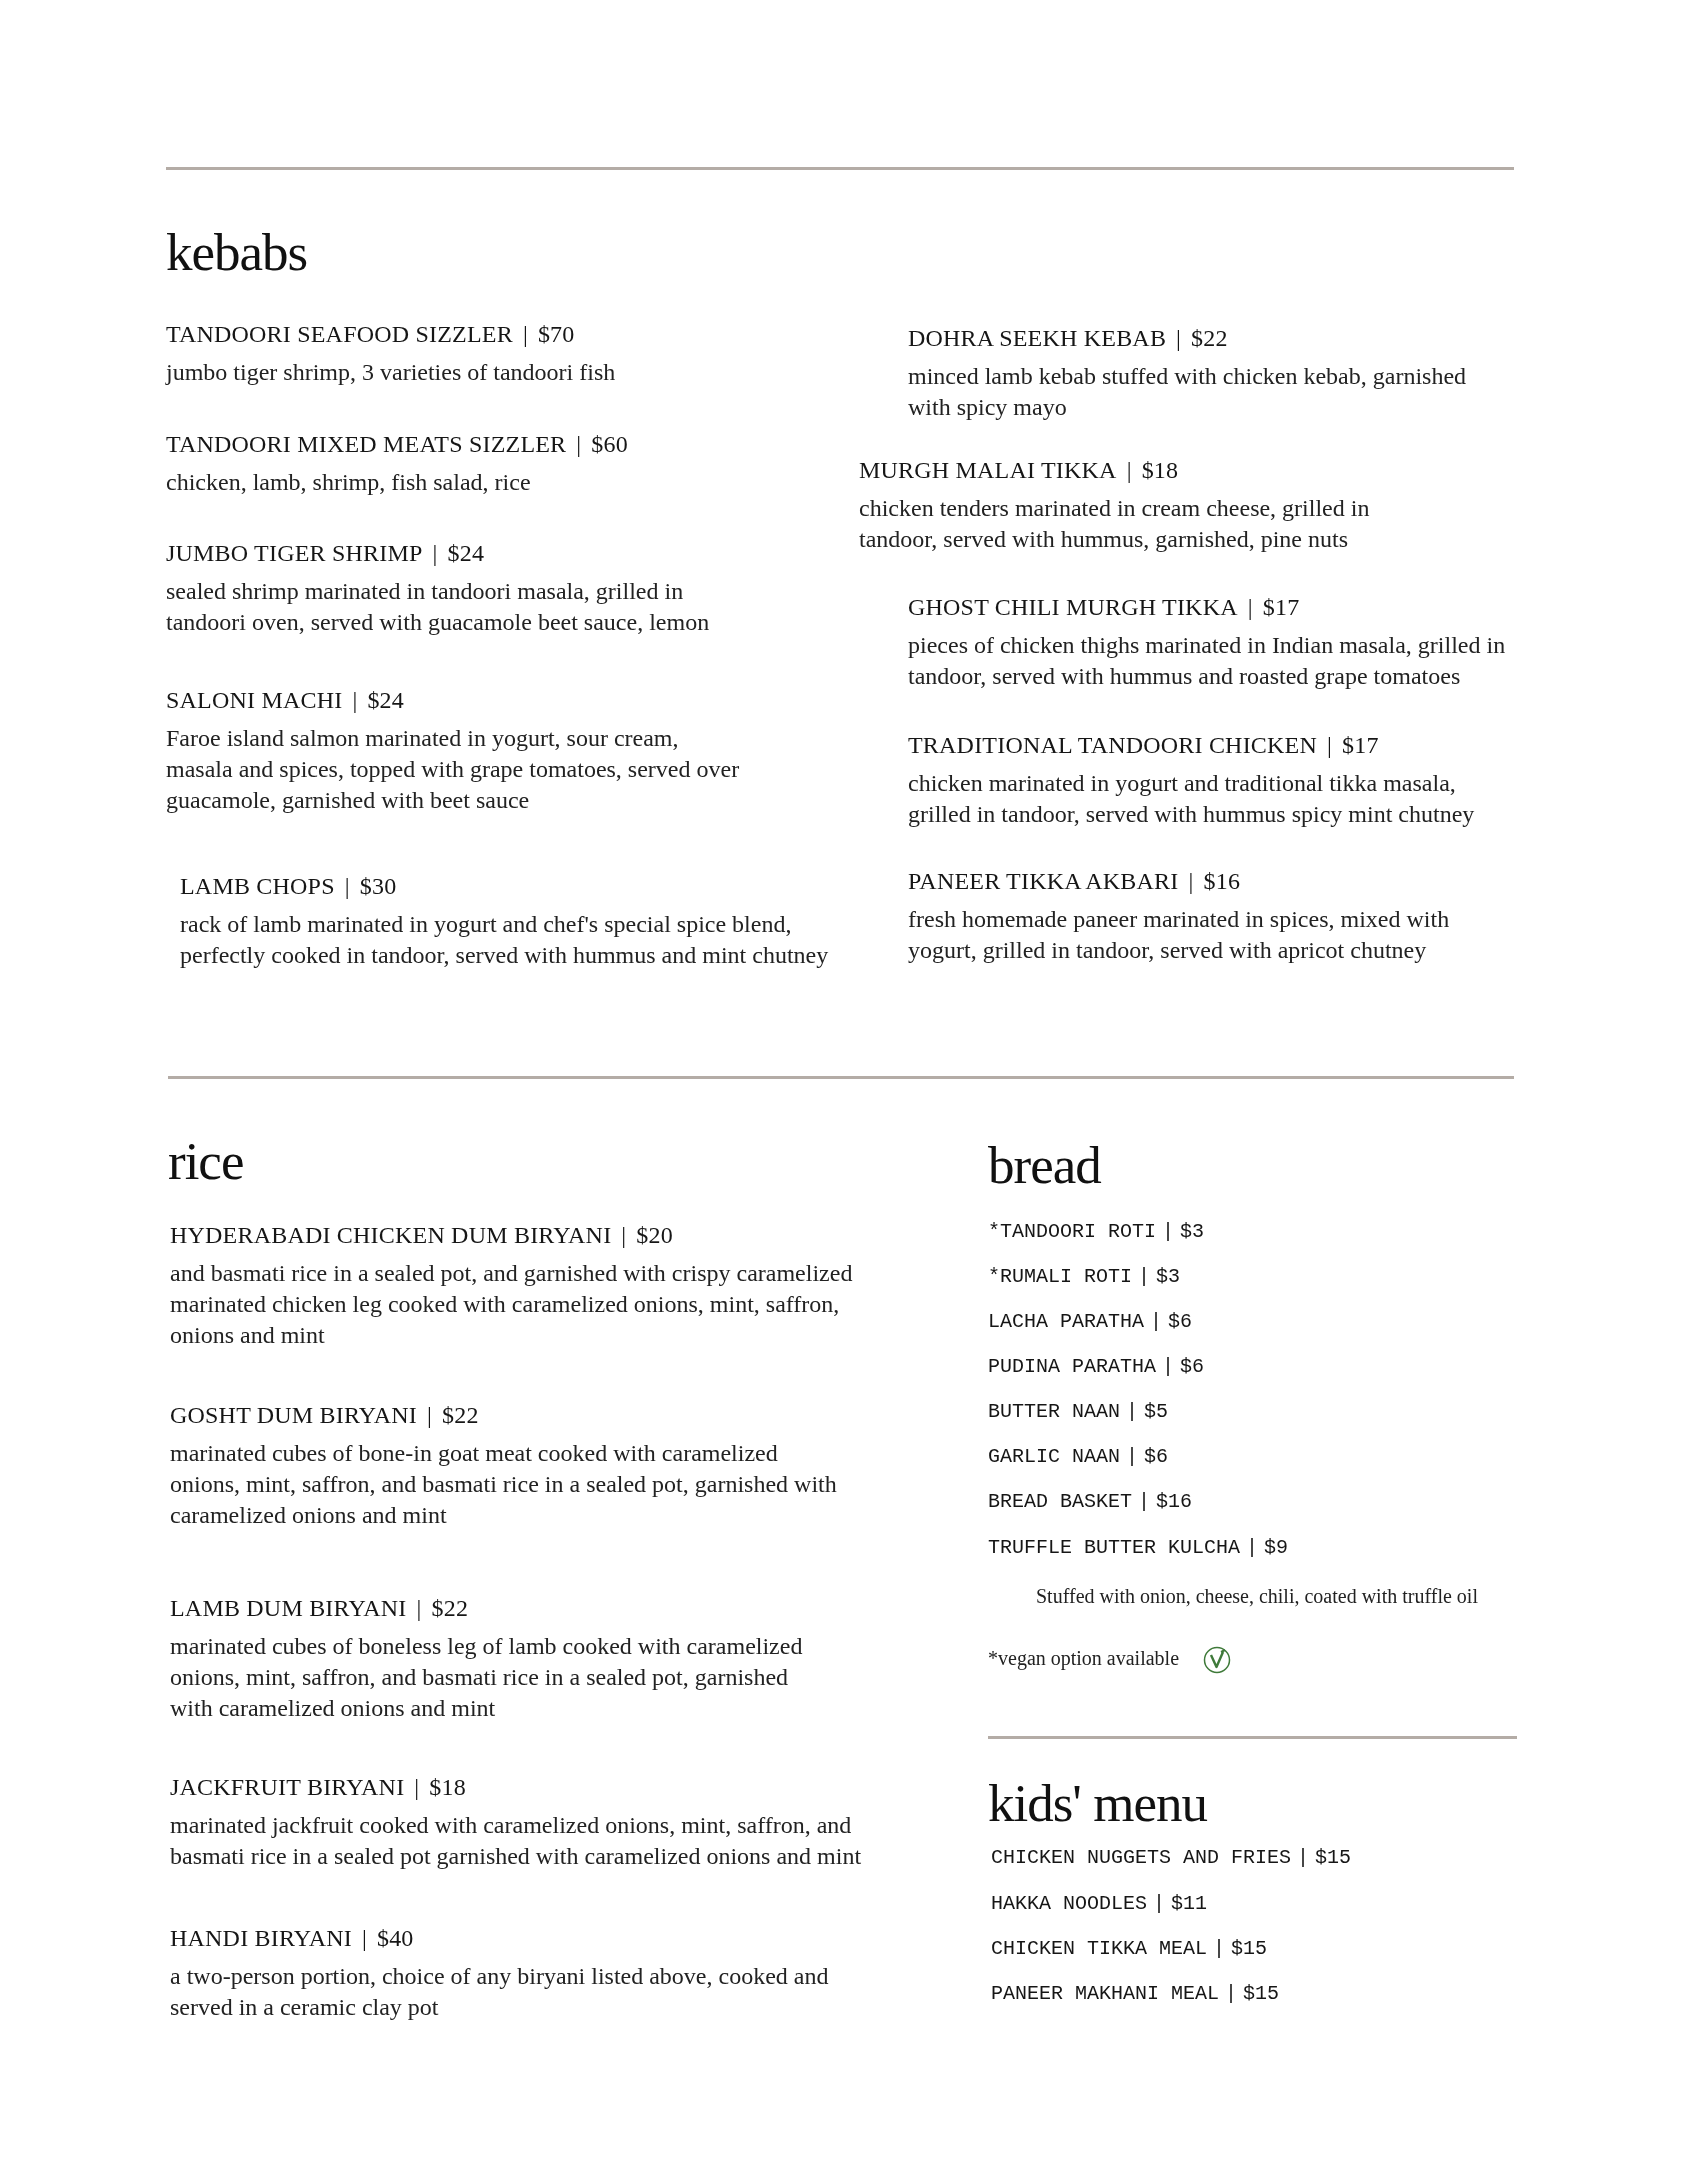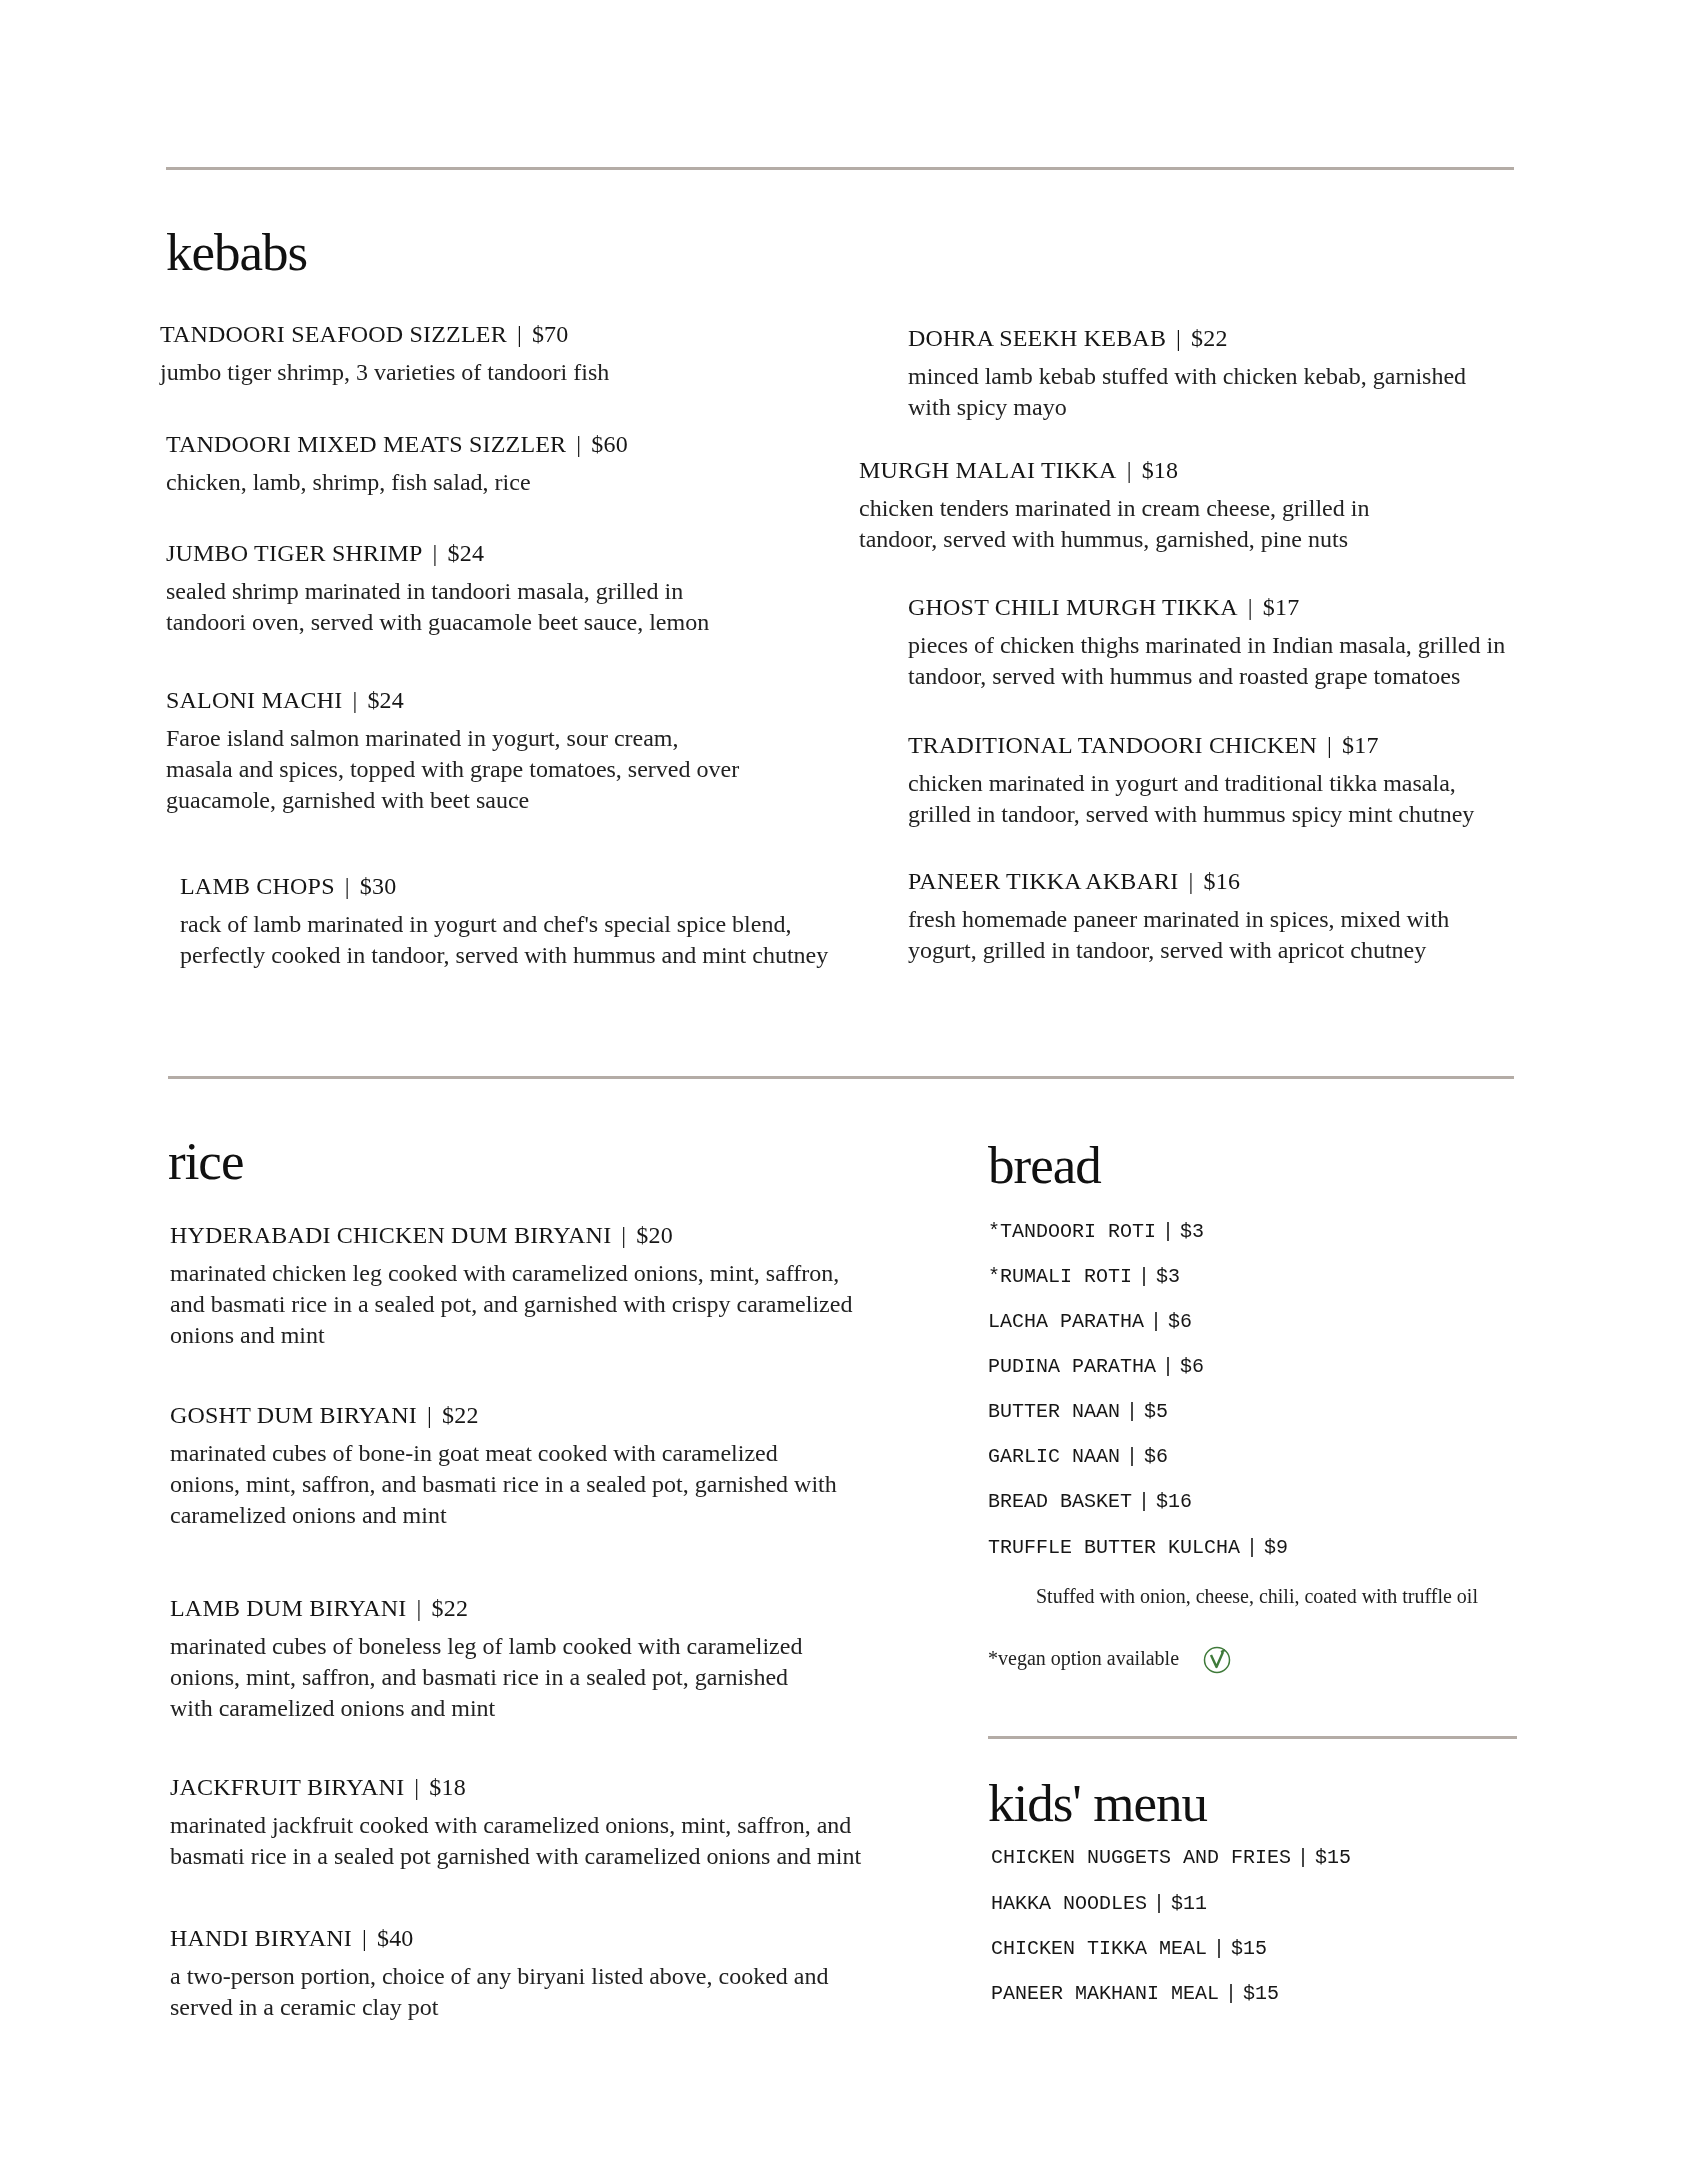--- a/index.html
+++ b/index.html
@@ -43,21 +43,21 @@
 </head>
 <body>
 
 <div class="rule" style="left:166px; top:167px; width:1348px;"></div>
 <div class="rule" style="left:168px; top:1076px; width:1346px;"></div>
 <div class="rule" style="left:988px; top:1736px; width:529px;"></div>
 
 <h2 class="section-title" style="left:166px; top:226px;">kebabs</h2>
 
 <div id="kebabs-left">
-    <div class="item" style="left: 160px; top: 319px;">
+    <div class="item" style="left: 166px; top: 319px;">
       <div class="item-head"><span>TANDOORI SEAFOOD SIZZLER</span><span class="sep">|</span><span>$70</span></div>
       <div class="item-desc">
         <div>jumbo tiger shrimp, 3 varieties of tandoori fish</div>
       </div>
     </div>
     <div class="item" style="left: 166px; top: 429px;">
       <div class="item-head"><span>TANDOORI MIXED MEATS SIZZLER</span><span class="sep">|</span><span>$60</span></div>
       <div class="item-desc">
         <div>chicken, lamb, shrimp, fish salad, rice</div>
       </div>
@@ -121,22 +121,22 @@
         <div>yogurt, grilled in tandoor, served with apricot chutney</div>
       </div>
     </div>
   </div>
 
 <h2 class="section-title" style="left:168px; top:1135px;">rice</h2>
 <div id="rice-items">
     <div class="item" style="left: 170px; top: 1220px;">
       <div class="item-head"><span>HYDERABADI CHICKEN DUM BIRYANI</span><span class="sep">|</span><span>$20</span></div>
       <div class="item-desc">
+        <div>and basmati rice in a sealed pot, and garnished with crispy caramelized</div>
         <div>marinated chicken leg cooked with caramelized onions, mint, saffron,</div>
-        <div>and basmati rice in a sealed pot, and garnished with crispy caramelized</div>
         <div>onions and mint</div>
       </div>
     </div>
     <div class="item" style="left: 170px; top: 1400px;">
       <div class="item-head"><span>GOSHT DUM BIRYANI</span><span class="sep">|</span><span>$22</span></div>
       <div class="item-desc">
         <div>marinated cubes of bone-in goat meat cooked with caramelized</div>
         <div>onions, mint, saffron, and basmati rice in a sealed pot, garnished with</div>
         <div>caramelized onions and mint</div>
       </div>

